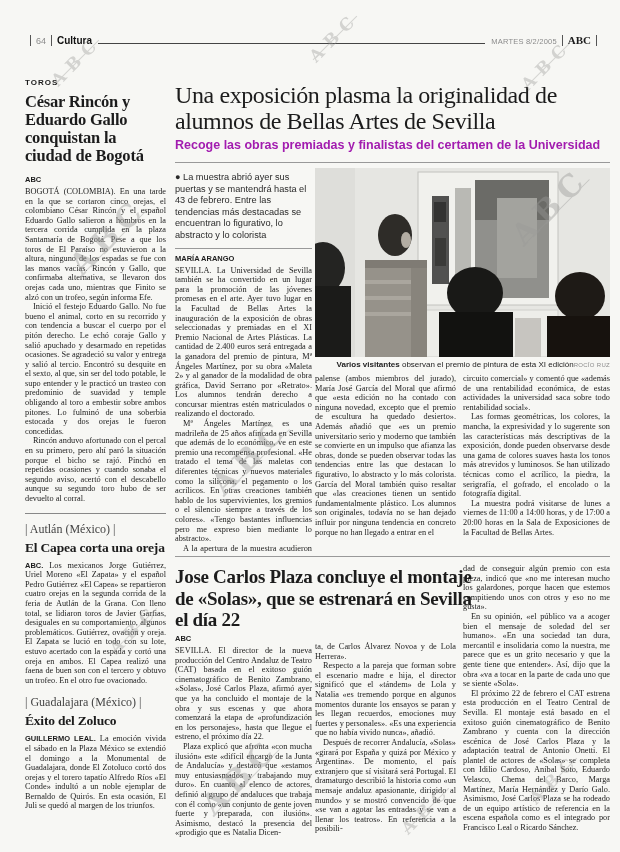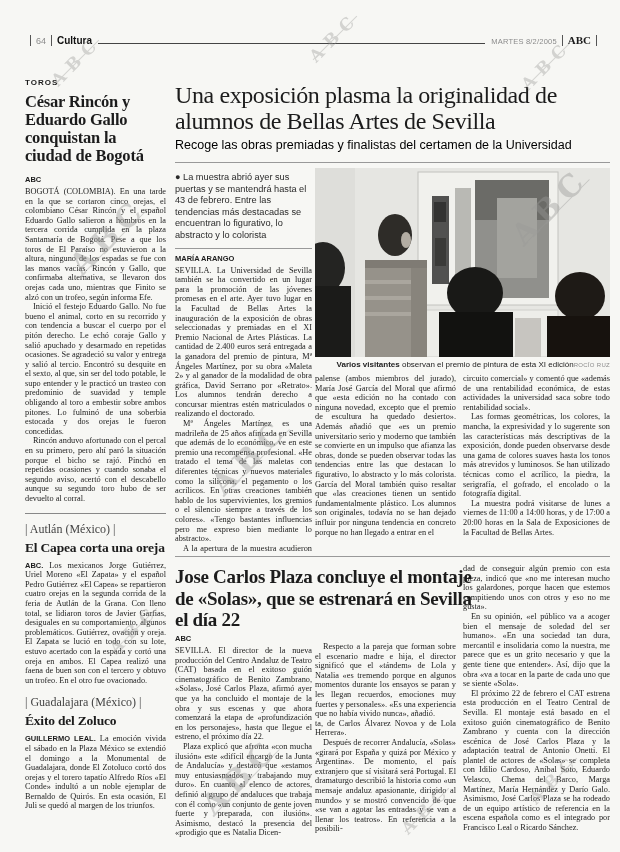--- a/index.html
+++ b/index.html
@@ -44,21 +44,21 @@
   .loc-line{font-size:12px;color:#444;margin:2px 0 3px 0;}
   .brief-head{font-size:13.5px;font-weight:bold;margin:0 0 5px 0;letter-spacing:-.2px;}
 
   
   .main-head{
     position:absolute;left:175px;top:82px;width:440px;
     font-size:24px;line-height:26px;font-weight:normal;letter-spacing:-.4px;margin:0;
   }
   .main-sub{
     position:absolute;left:175px;top:138px;width:435px;
-    font-family:"Liberation Sans",sans-serif;font-size:12.5px;color:#000000;margin:0;
+    font-family:"Liberation Sans",sans-serif;font-size:12.5px;color:#a21caf;margin:0;font-weight:bold;
   }
   .main-toprule{position:absolute;left:175px;top:162px;width:435px;border-top:1px solid #999;}
 
   .mcol1{position:absolute;left:175px;top:170px;width:137px;height:384px;overflow:hidden;}
   .lead-par{
     font-family:"Liberation Sans",sans-serif;font-size:9.2px;line-height:11.6px;
     color:#2a2a2a;text-align:left;margin:2px 0 6px 0;
   }
   .lead-rule{border:none;border-top:1px solid #999;margin:4px 0 5px 0;}
   .mcol2{position:absolute;left:315px;top:374px;width:141px;height:176px;overflow:hidden;}
@@ -194,22 +194,22 @@
 
   <h2 class="sec-head">Jose Carlos Plaza concluye el montaje de «Solas», que se estrenará en Sevilla el día 22</h2>
 
   <div class="scol1">
     <p class="byline-sm">ABC</p>
     <p class="body-text">SEVILLA. El director de la nueva producción del Centro Andaluz de Teatro (CAT) basada en el exitoso guión cinematográfico de Benito Zambrano, «Solas», José Carlos Plaza, afirmó ayer que ya ha concluido el montaje de la obra y sus escenas y que ahora comenzará la etapa de «profundización en los personajes», hasta que llegue el estreno, el próximo día 22.</p>
     <p class="body-text indent">Plaza explicó que afronta «con mucha ilusión» este «difícil encargo de la Junta de Andalucía» y destacó que «estamos muy entusiasmados y trabajando muy duro». En cuanto al elenco de actores, definió al grupo de andaluces que trabaja con él como «un conjunto de gente joven fuerte y preparada, con ilusión». Asimismo, destacó la presencia del «prodigio que es Natalia Dicen-</p>
   </div>
 
   <div class="scol2">
+    <p class="body-text">ta, de Carlos Álvarez Novoa y de Lola Herrera».</p>
     <p class="body-text indent">Respecto a la pareja que forman sobre el escenario madre e hija, el director significó que el «tándem» de Lola y Natalia «es tremendo porque en algunos momentos durante los ensayos se paran y les llegan recuerdos, emociones muy fuertes y personales». «Es una experiencia que no había vivido nunca», añadió.</p>
-    <p class="body-text">ta, de Carlos Álvarez Novoa y de Lola Herrera».</p>
     <p class="body-text indent">Después de recorrer Andalucía, «Solas» «girará por España y quizá por México y Argentina». De momento, el país extranjero que sí visitará será Portugal. El dramaturgo describió la historia como «un mensaje andaluz apasionante, dirigido al mundo» y se mostró convencido de que «se van a agotar las entradas y se van a llenar los teatros». En referencia a la posibili-</p>
   </div>
 
   <div class="scol3">
     <p class="body-text">dad de conseguir algún premio con esta pieza, indicó que «no me interesan mucho los galardones, porque hacen que estemos compitiendo unos con otros y eso no me gusta».</p>
     <p class="body-text indent">En su opinión, «el público va a acoger bien el mensaje de soledad del ser humano». «En una sociedad tan dura, mercantil e insolidaria como la nuestra, me parece que es un grito necesario y que la gente tiene que entender». Así, dijo que la obra «va a tocar en la parte de cada uno que se siente «Sola».</p>
     <p class="body-text indent">El próximo 22 de febrero el CAT estrena esta producción en el Teatro Central de Sevilla. El montaje está basado en el exitoso guión cinematográfico de Benito Zambrano y cuenta con la dirección escénica de José Carlos Plaza y la adaptación teatral de Antonio Onetti. El plantel de actores de «Solas» se completa con Idilio Cardoso, Aníbal Soto, Eduardo Velasco, Chema del Barco, Marga Martínez, María Hernández y Darío Galo. Asimismo, José Carlos Plaza se ha rodeado de un equipo artístico de referencia en la escena española como es el integrado por Francisco Leal o Ricardo Sánchez.</p>
   </div>
 
   <div class="wm small" style="left:42px;top:52px;"><span>ABC</span><span class="wline"></span></div>

